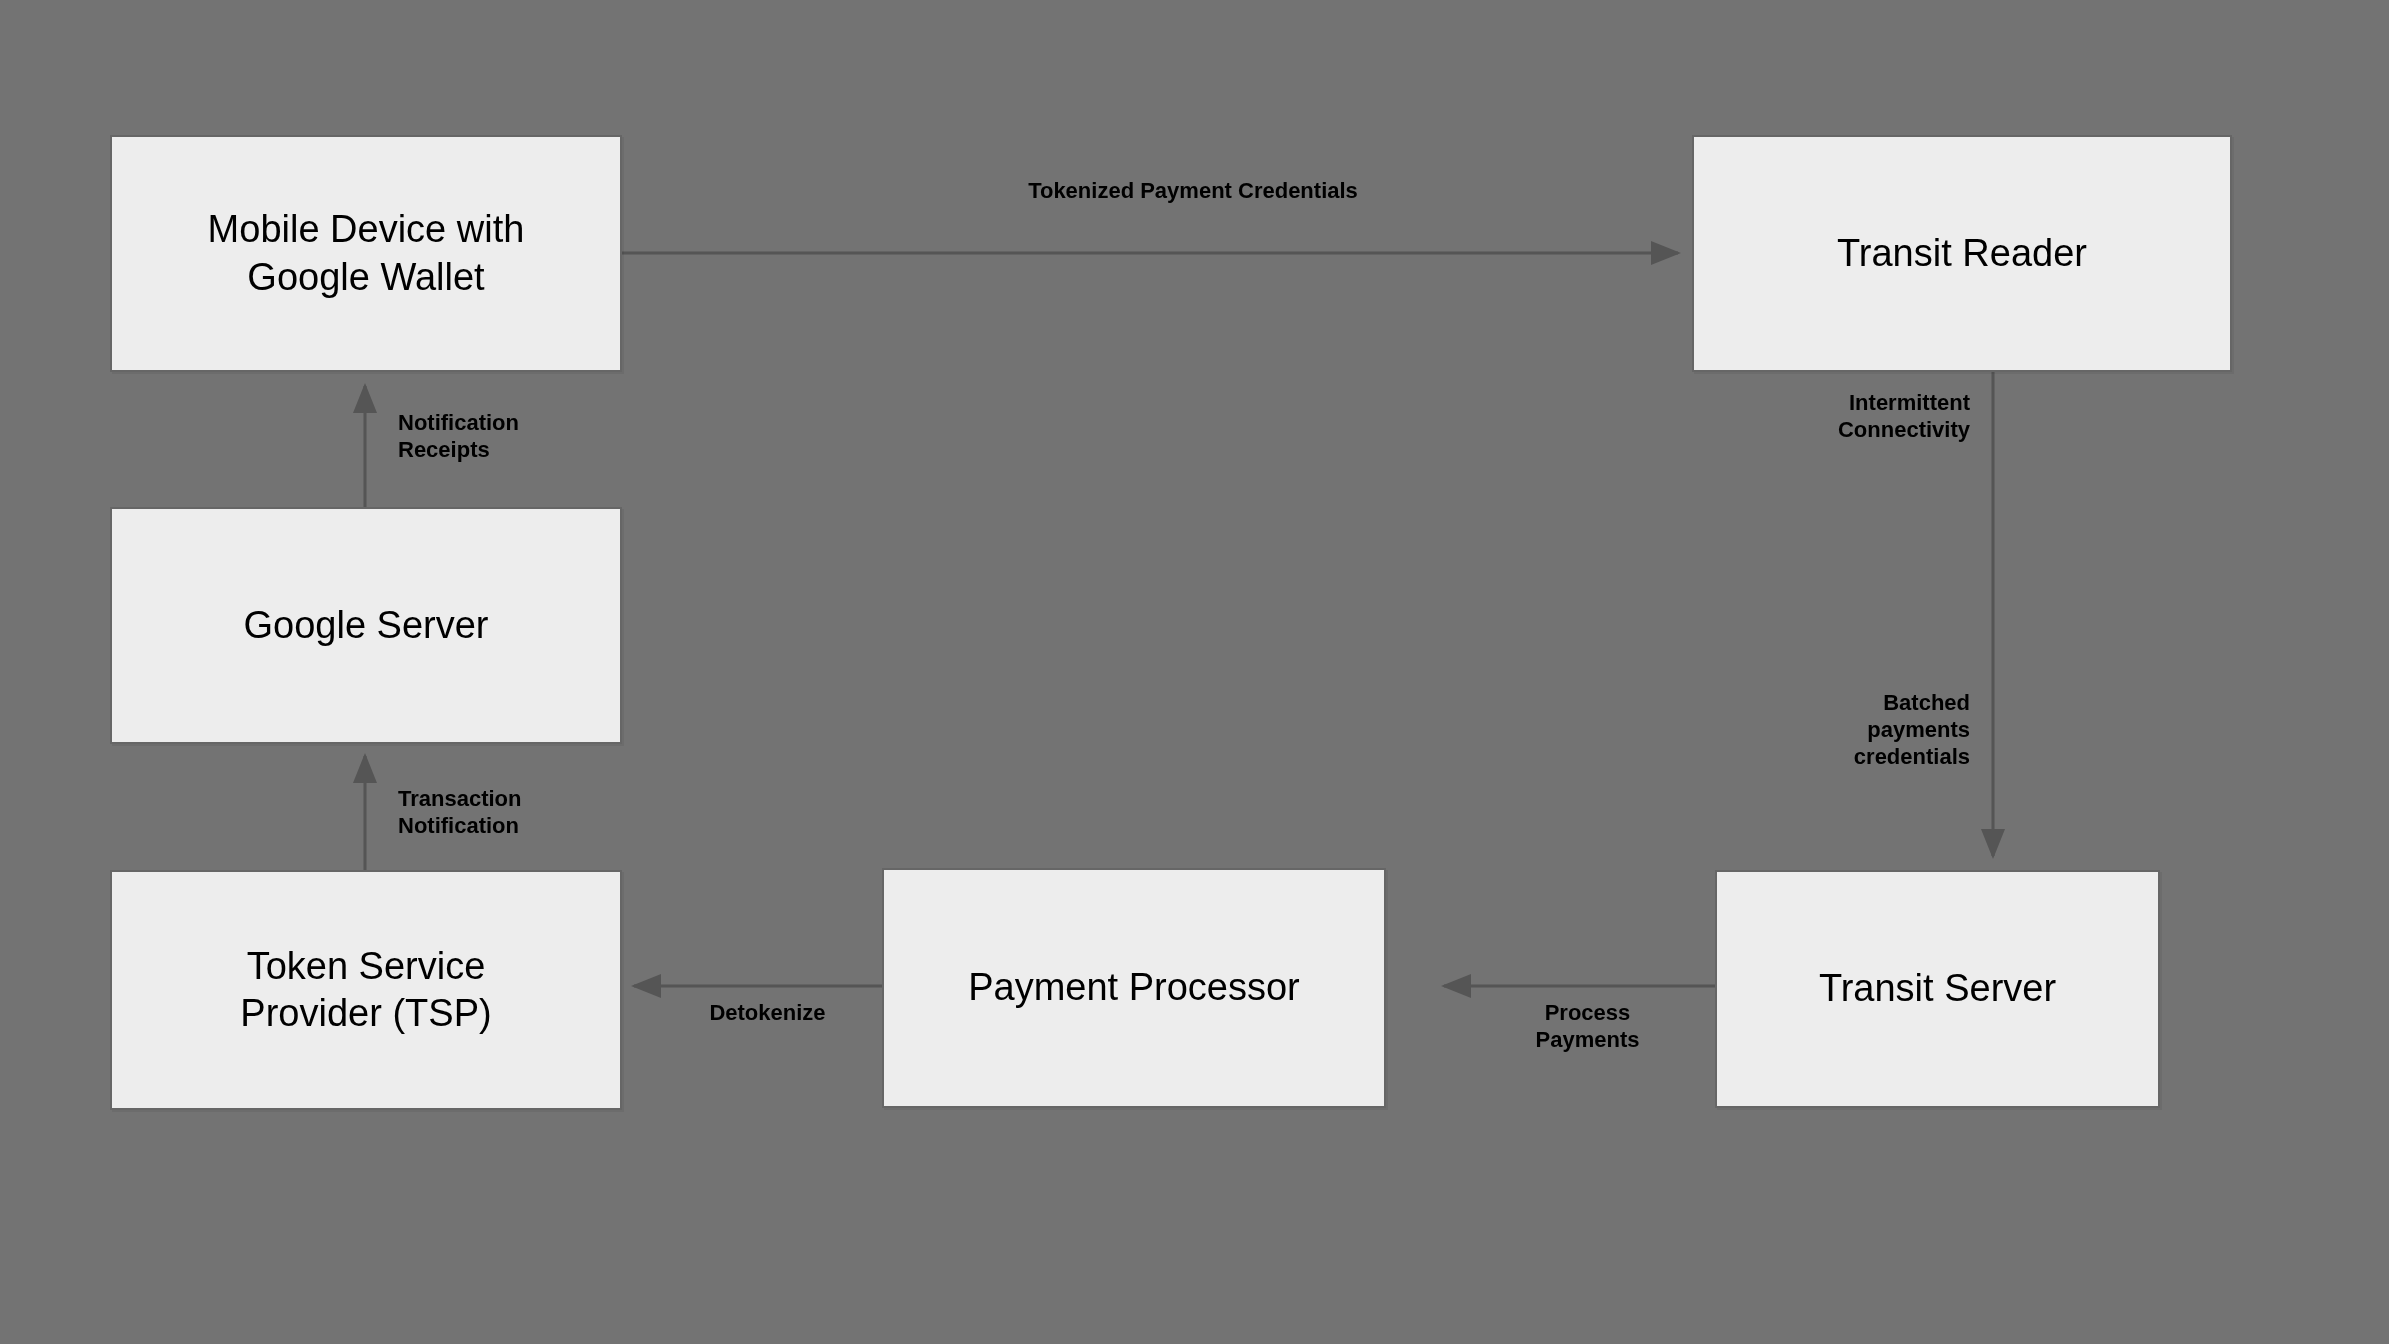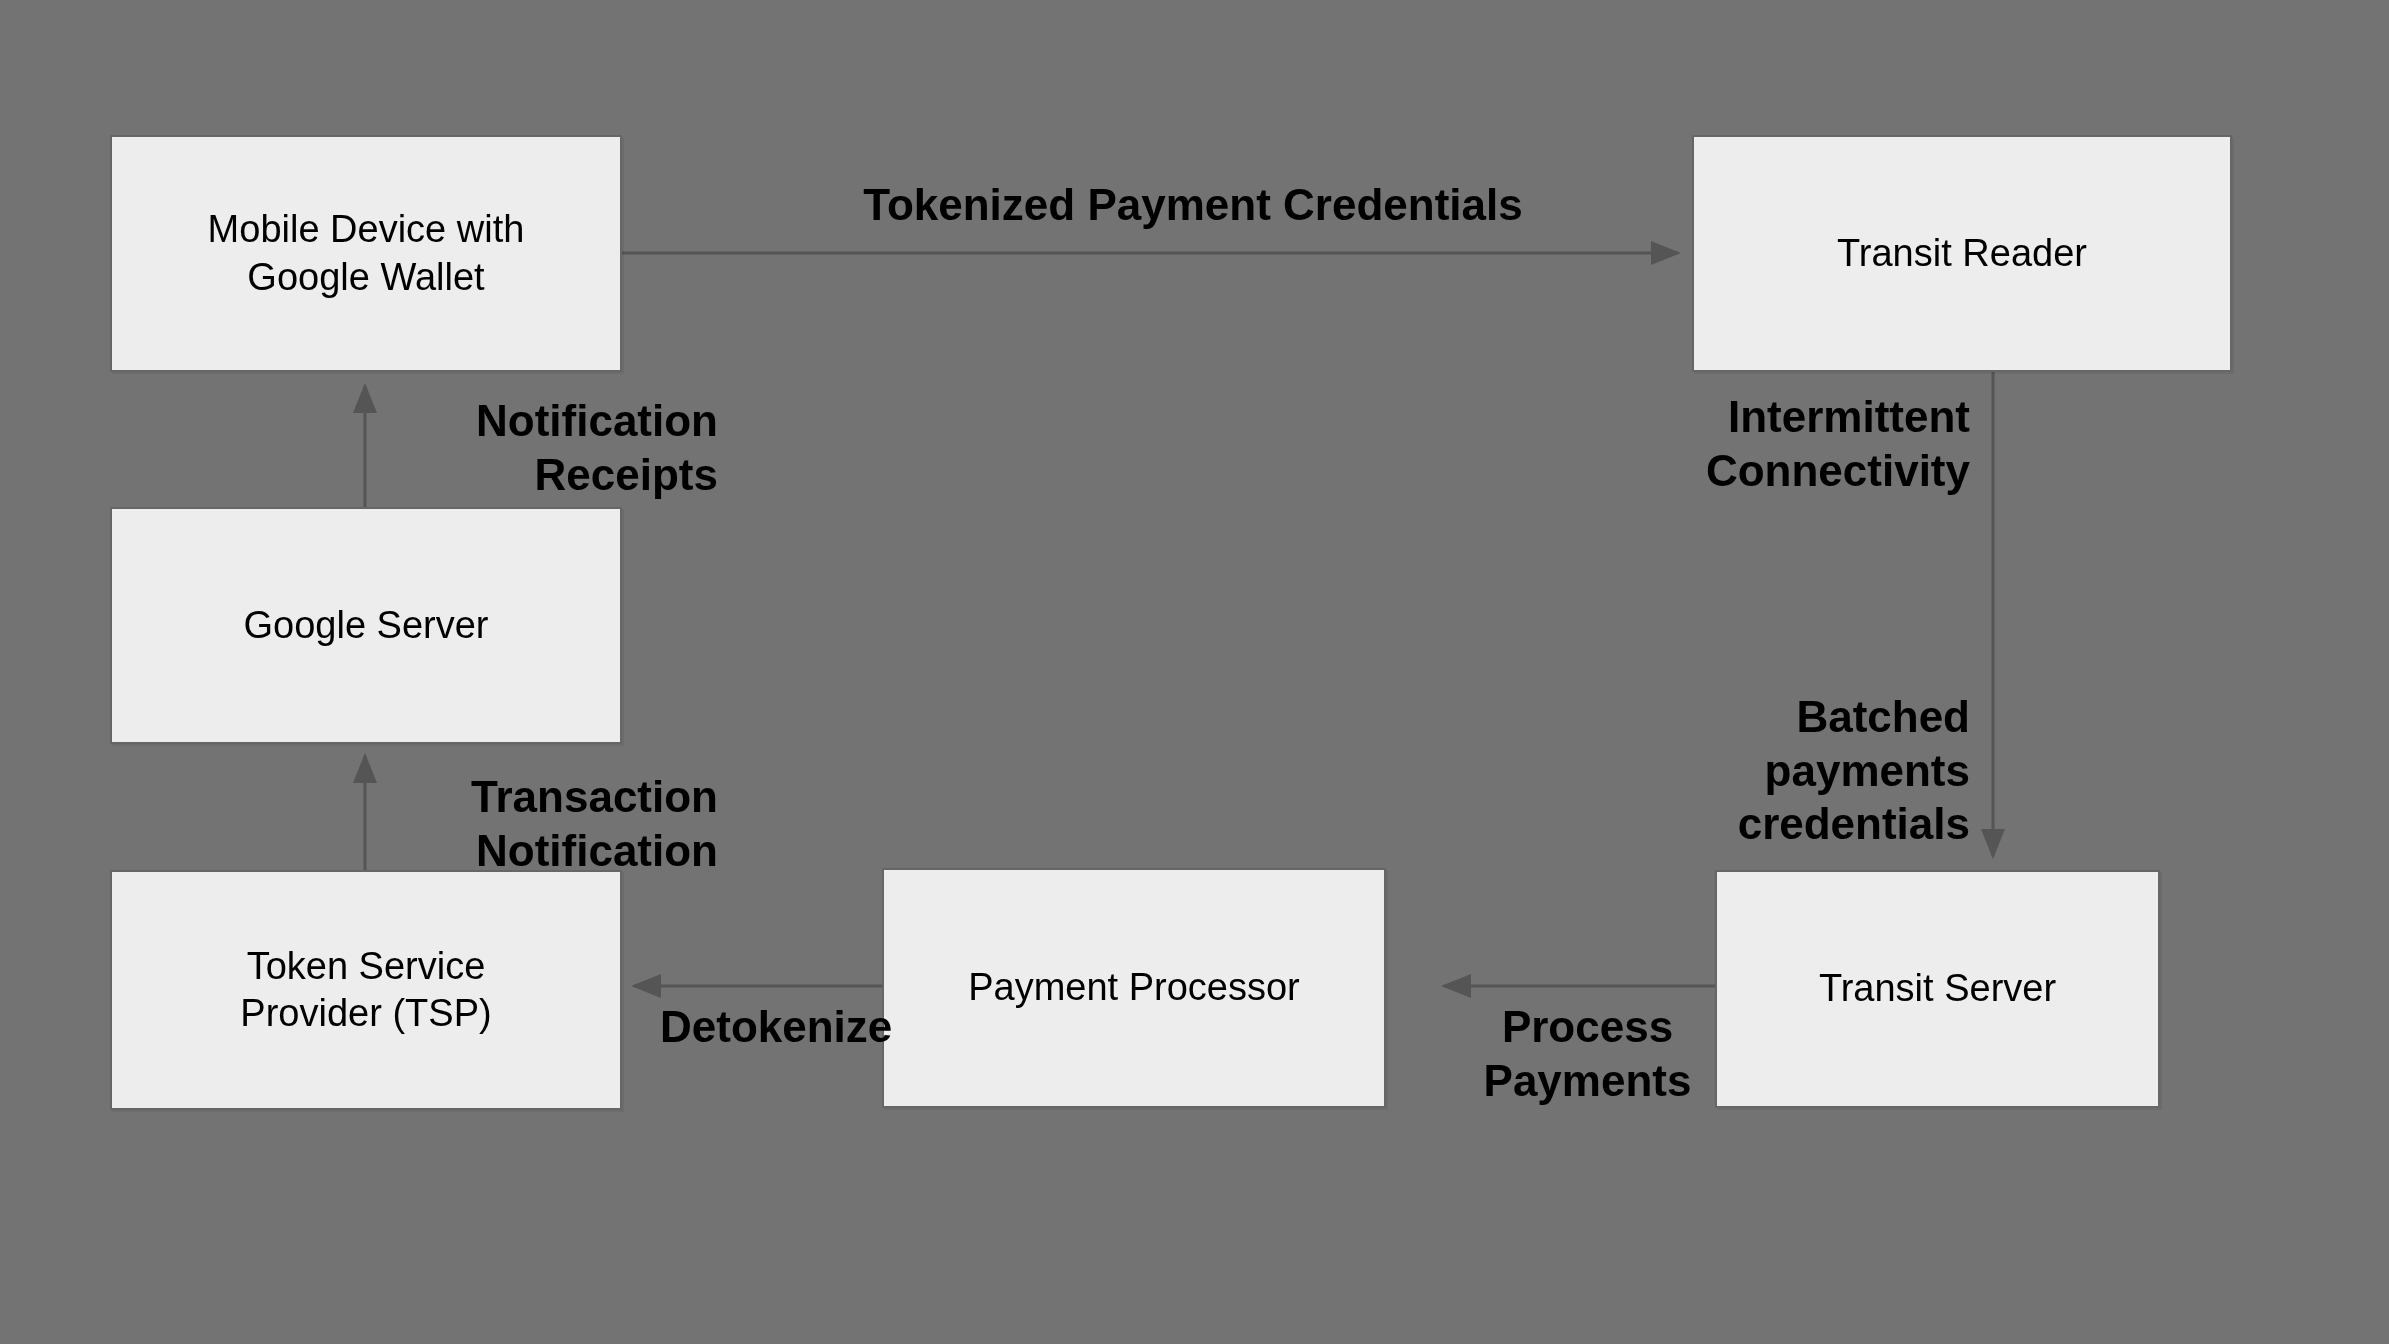--- a/index.html
+++ b/index.html
@@ -28,26 +28,26 @@
     font-size: 38px;
     line-height: 1.25;
     font-weight: 400;
     white-space: pre-line;
     box-shadow: 2px 2px 0 rgba(0,0,0,0.06);
   }
   .edge-label {
     position: absolute;
     color: #000000;
     font-weight: bold;
-    font-size: 44px;
+    font-size: 22px;
     line-height: 1.22;
     white-space: pre-line;
   }
   .edge-label.center { text-align: center; }
-  .edge-label.left   { text-align: right; }
+  .edge-label.left   { text-align: left; margin-top: 16px; }
   .edge-label.right  { text-align: right; }
   svg.wires {
     position: absolute;
     left: 0;
     top: 0;
     width: 2389px;
     height: 1344px;
     overflow: visible;
     pointer-events: none;
   }

